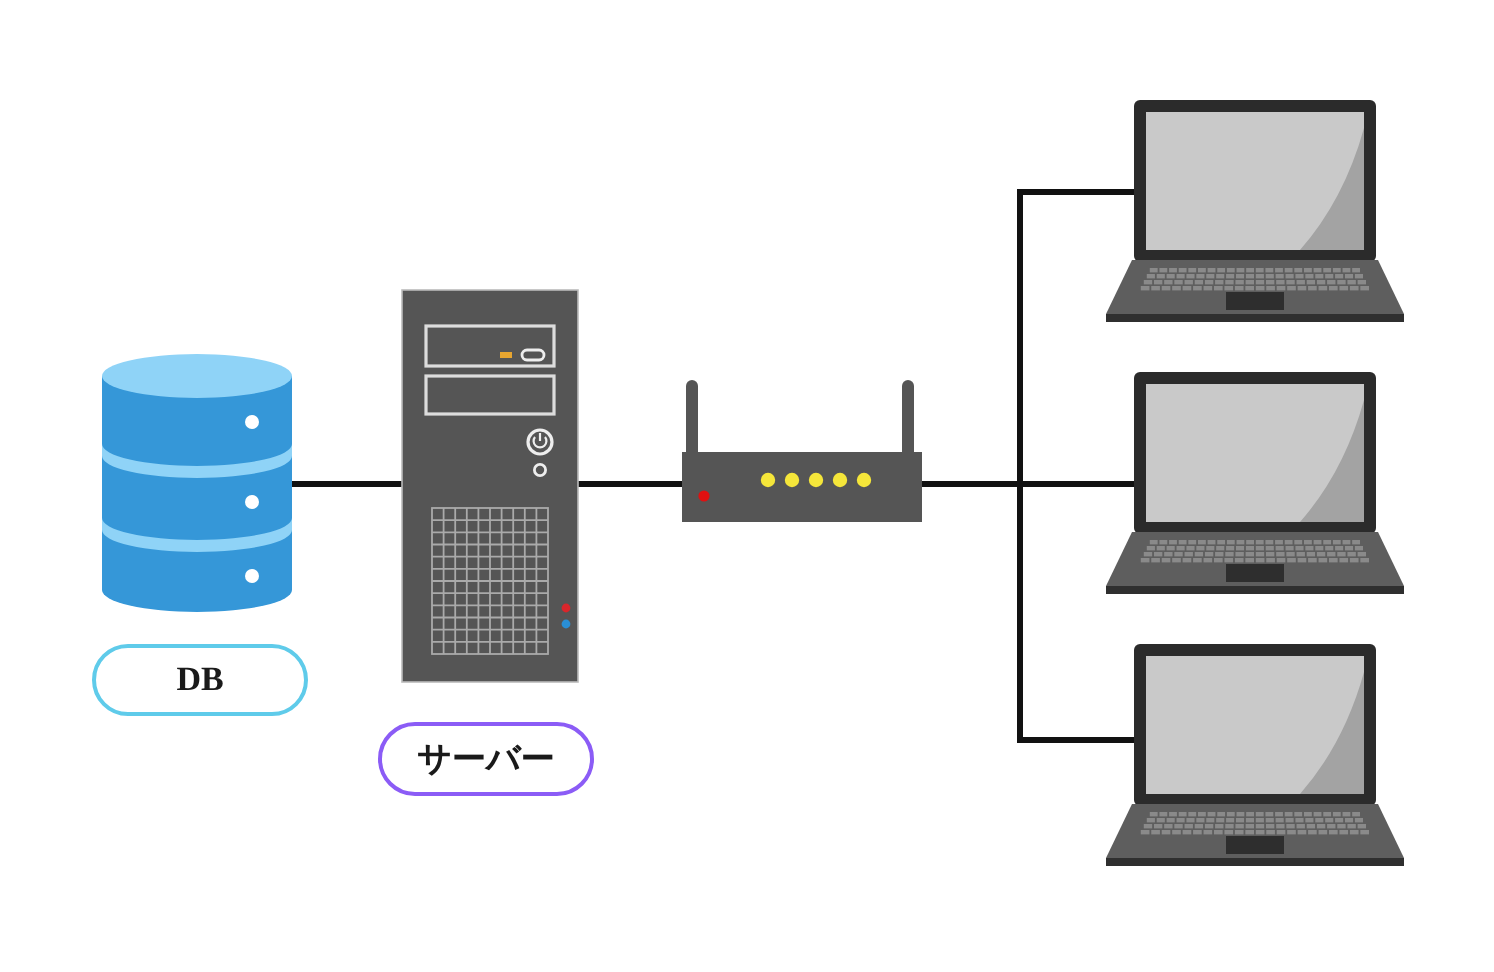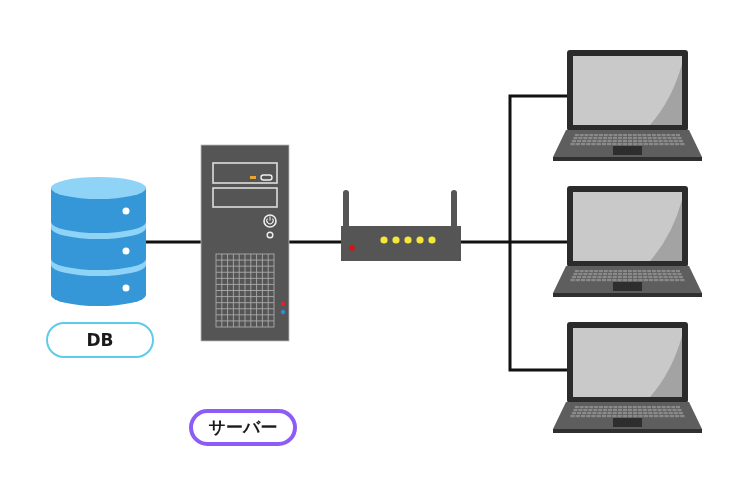--- a/index.html
+++ b/index.html
@@ -1,21 +1,21 @@
 <!DOCTYPE html>
 <html><head>
 <meta charset="utf-8">
 <style>
   html, body { margin:0; padding:0; background:#ffffff; }
   body { width:747px; height:486px; position:relative; overflow:hidden; font-family:"DejaVu Sans", sans-serif; }
   svg { position:absolute; left:0; top:0; }
   .pill { position:absolute; box-sizing:border-box; border-radius:20px; background:#fff;
           display:flex; align-items:center; justify-content:center; font-weight:bold; color:#1a1a1a; font-size:17px; }
-  #db-label { left:46px; top:322px; width:108px; height:36px; border:2px solid #5fcbea; }
-  #server-label { left:189px; top:361px; width:108px; height:37px; border:4px solid #8b5cf6;margin-top:48px; }
+  #db-label { left:46px; top:322px; width:108px; height:36px; border:2px solid #5fcbea;font-family:Liberation Serif, serif; }
+  #server-label { left:189px; top:361px; width:108px; height:37px; border:2px solid #8b5cf6; }
 </style>
 </head>
 <body>
 
 <svg width="747" height="486" viewBox="0 0 747 486">
 
   <g stroke="#111" stroke-width="3" fill="none">
     <line x1="146" y1="242" x2="202" y2="242"></line>
     <line x1="289" y1="242" x2="342" y2="242"></line>
     <line x1="460" y1="242" x2="510" y2="242"></line>

